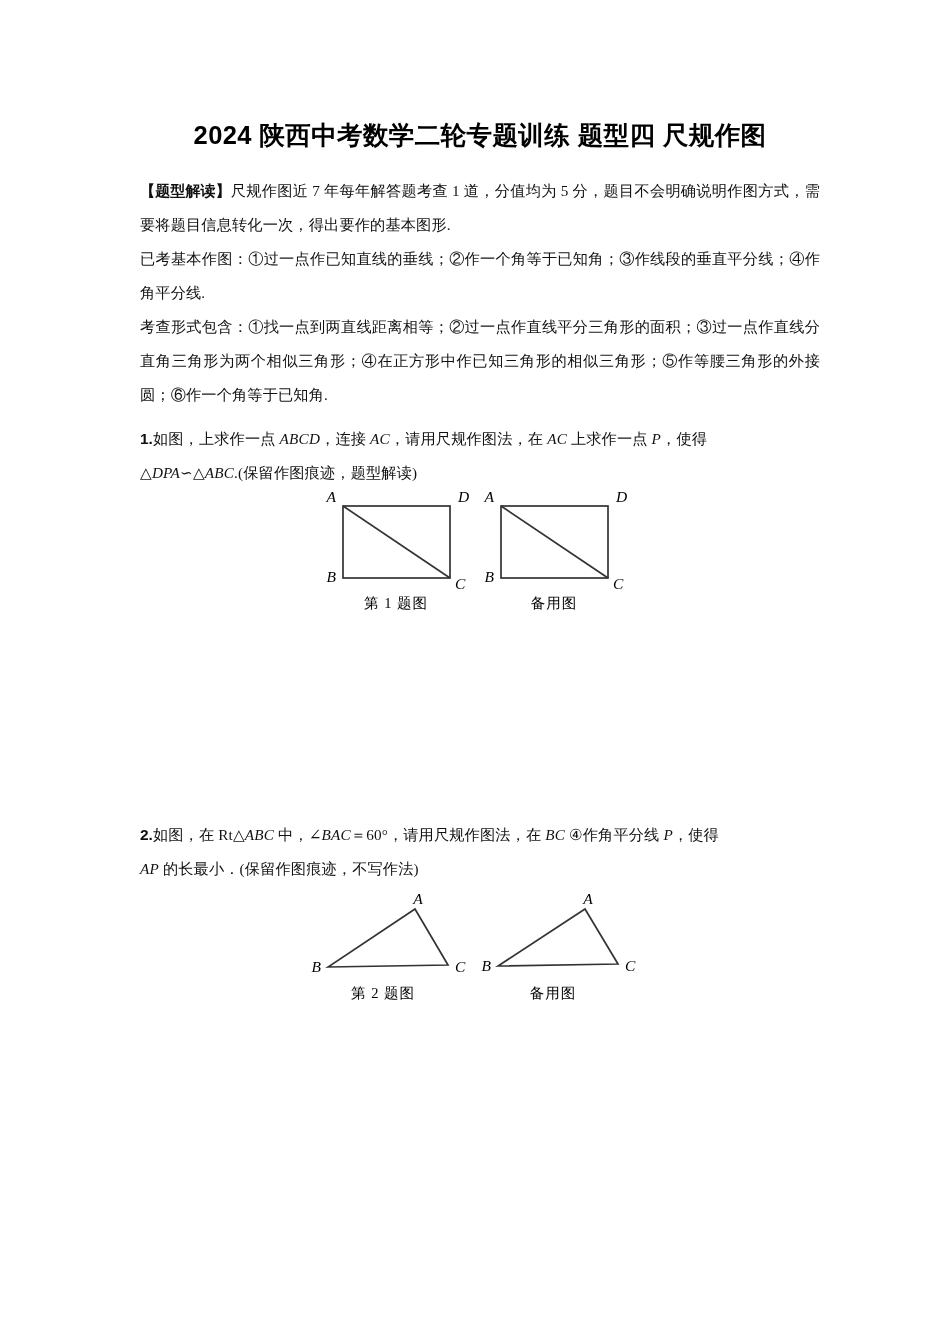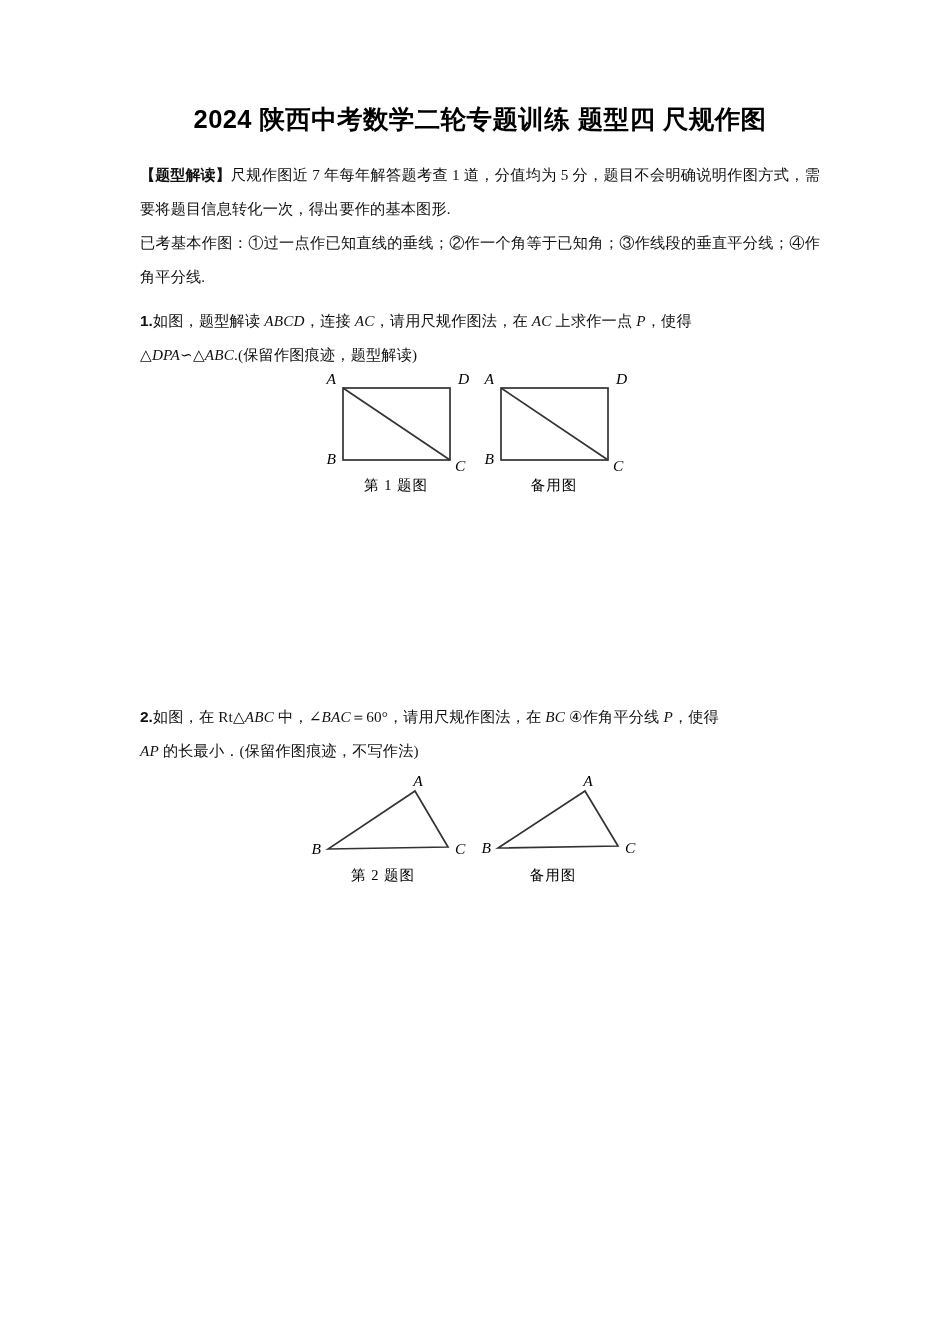--- a/index.html
+++ b/index.html
@@ -29,21 +29,21 @@
   }
 
   
   .doc-title {
     font-family: "Liberation Sans", "DejaVu Sans", sans-serif;
     font-weight: bold;
     font-size: 25.5px;
     letter-spacing: 0.4px;
     text-align: center;
     line-height: 1.25;
-    margin: 0 0 22px 0;
+    margin: 16px 0 22px 0;
     white-space: nowrap;
   }
 
   
   .para {
     font-size: 15.2px;
     line-height: 34px;
     text-align: justify;
     margin: 0;
     letter-spacing: 0.15px;
@@ -92,24 +92,25 @@
 <body>
 
 <div class="page">
   <div class="content">
 
     <h1 class="doc-title">2024 陕西中考数学二轮专题训练  题型四  尺规作图</h1>
 
     <div class="para-block">
       <p class="para"><span class="lead">【题型解读】</span><span>尺规作图近 7 年每年解答题考查 1 道，分值均为 5 分，题目不会明确说明作图方式，需要将题目信息转化一次，得出要作的基本图形.</span></p>
       <p class="para">已考基本作图：①过一点作已知直线的垂线；②作一个角等于已知角；③作线段的垂直平分线；④作角平分线.</p>
+      <p class="para">考查形式包含：①找一点到两直线距离相等；②过一点作直线平分三角形的面积；③过一点作直线分直角三角形为两个相似三角形；④在正方形中作已知三角形的相似三角形；⑤作等腰三角形的外接圆；⑥作一个角等于已知角.</p>
     </div>
 
     <div class="question">
-      <p class="para"><span class="qnum">1.</span><span>如图，题型解读 </span><span class="mathit">ABCD</span><span>，连接 </span><span class="mathit">AC</span><span>，请用尺规作图法，在 </span><span class="mathit">AC</span><span> 上求作一点 </span><span class="mathit">P</span><span>，使得</span></p>
+      <p class="para"><span class="qnum">1.</span><span>如图，上求作一点 </span><span class="mathit">ABCD</span><span>，连接 </span><span class="mathit">AC</span><span>，请用尺规作图法，在 </span><span class="mathit">AC</span><span> 上求作一点 </span><span class="mathit">P</span><span>，使得</span></p>
       <p class="para"><span class="mathit">△DPA</span><span class="mathup">∽</span><span class="mathit">△ABC</span><span>.(保留作图痕迹，题型解读)</span></p>
 
       <div class="figure-row">
         <svg width="680" height="122" viewBox="0 0 680 122" xmlns="http://www.w3.org/2000/svg">
 
           <g>
             <rect x="203" y="16" width="107" height="72" fill="none" stroke="#333333" stroke-width="1.7"></rect>
             <line x1="203" y1="16" x2="310" y2="88" stroke="#333333" stroke-width="1.7"></line>
             <text x="196" y="12" font-family="Liberation Serif, serif" font-style="italic" font-size="15.5" text-anchor="end" dominant-baseline="auto">A</text>
             <text x="318" y="12" font-family="Liberation Serif, serif" font-style="italic" font-size="15.5" text-anchor="start">D</text>

